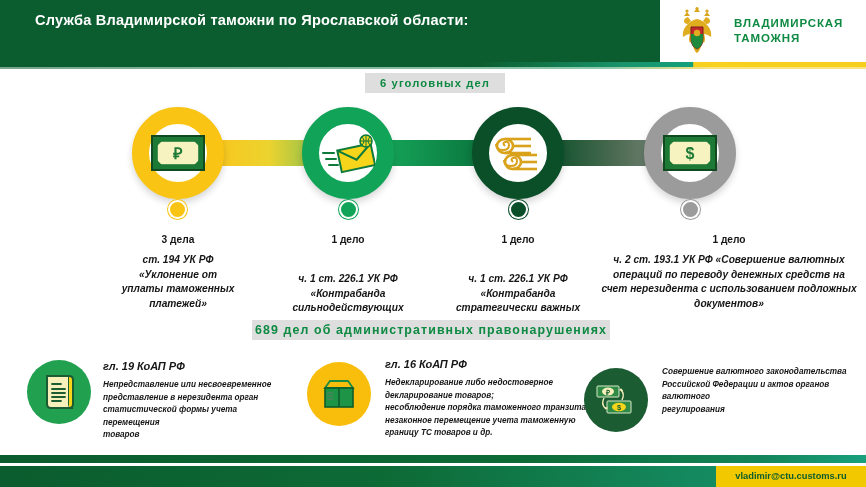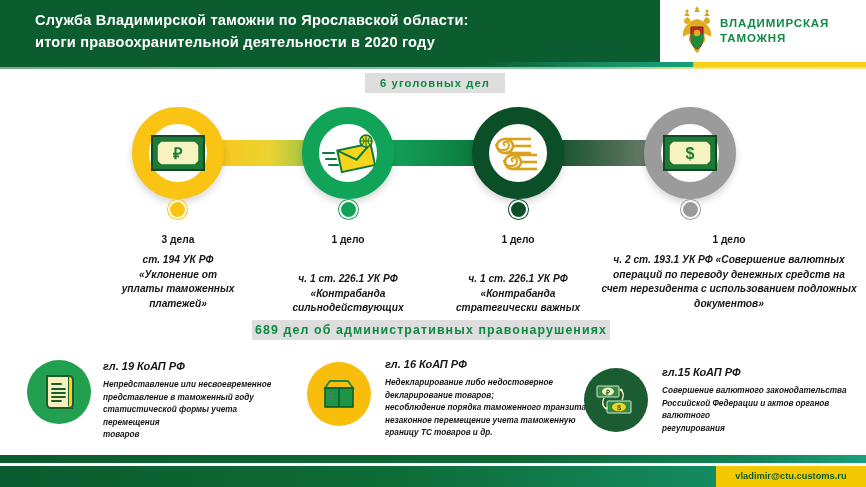--- a/index.html
+++ b/index.html
@@ -47,20 +47,21 @@
     display: flex;
     align-items: center;
   }
   .logo-emblem {
     width: 46px; height: 48px;
     margin-left: 14px;
     flex: 0 0 auto;
     position: relative;
   }
   .logo-text {
+    margin-left: 14px;
     color: #0e8a43;
     font-size: 11.5px;
     font-weight: bold;
     line-height: 15px;
     letter-spacing: 0.9px;
   }
   .logo-text .ln { display: block; }
 
   
   .accent-bar {
@@ -230,21 +231,20 @@
   }
 </style>
 </head>
 <body>
 
 <div id="page">
 
   <div class="header-green">
     <div class="header-title">
       <span class="ln">Служба Владимирской таможни по Ярославской области:</span>
-      <span class="ln">итоги правоохранительной деятельности в 2020 году</span>
     </div>
   </div>
 
   <div class="header-logo-box">
     <div class="logo-emblem">
       <svg viewBox="0 0 46 48" width="46" height="48" aria-hidden="true">
 
         <path d="M10 9 l3-4 3 4z M30 9 l3-4 3 4z M20 5 l3-4 3 4z" fill="#d9a51a"></path>
         <circle cx="13" cy="4" r="1.6" fill="#d9a51a"></circle>
         <circle cx="33" cy="4" r="1.6" fill="#d9a51a"></circle>
@@ -364,21 +364,21 @@
           <line x1="11" y1="20" x2="24" y2="20"></line>
           <line x1="11" y1="24" x2="24" y2="24"></line>
           <line x1="11" y1="28" x2="20" y2="28"></line>
         </g>
       </svg>
     </div>
     <div class="admin-body">
       <div class="admin-title">гл. 19 КоАП РФ</div>
       <div class="admin-text">
         <span class="ln">Непредставление или несвоевременное</span>
-        <span class="ln">представление в таможенный году</span>
+        <span class="ln">представление в нерезидента орган</span>
         <span class="ln">статистической формы учета перемещения</span>
         <span class="ln">товаров</span>
       </div>
     </div>
   </div>
 
   <div class="admin-card" id="card-2">
     <div class="admin-circle">
       <svg width="38" height="32" viewBox="0 0 38 32">
         <path d="M5 10 L10 3 h18 l5 7z" fill="#f9bd0b" stroke="#1b8a42" stroke-width="1.8"></path>
@@ -418,21 +418,20 @@
         </g>
         <g stroke="#f7f0bb" stroke-width="1.4" fill="none">
           <path d="M27 17 q3-6 -1-10"></path>
             <path d="M24.6 7.6 l1.4-1.4 1.6 1.8"></path>
           <path d="M9 15 q-3 6 1 10"></path>
             <path d="M12.4 24.4 l-1.4 1.4 -1.6-1.8"></path>
         </g>
       </svg>
     </div>
     <div class="admin-body">
-      <div class="admin-title">гл.15 КоАП РФ</div>
       <div class="admin-text">
         <span class="ln">Совершение валютного законодательства</span>
         <span class="ln">Российской Федерации и актов органов валютного</span>
         <span class="ln">регулирования</span>
       </div>
     </div>
   </div>
 
   <div class="footer-top"></div>
   <div class="footer-main"></div>

